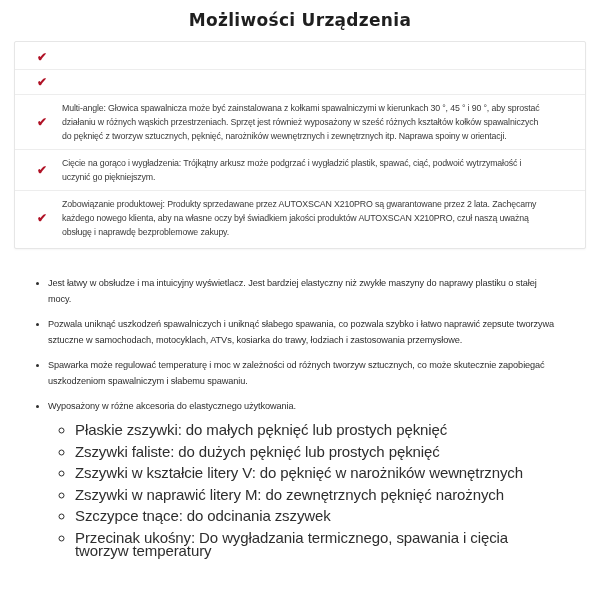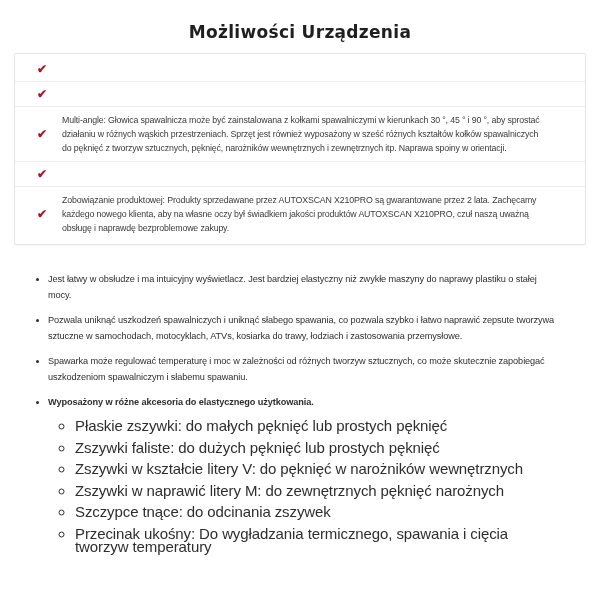--- a/index.html
+++ b/index.html
@@ -10,21 +10,21 @@
     height: 611px;
     overflow: hidden;
     font-family: "Liberation Sans", sans-serif;
   }
   .page-title {
     text-align: center;
     font-size: 17px;
     font-weight: bold;
     color: #1f1f1f;
     margin: 0;
-    padding: 22px 0 11px 0;
+    padding: 10px 0 11px 0;
     letter-spacing: 0.3px;
     font-family: "DejaVu Sans", sans-serif;
   }
   .features-box {
     margin: 0 14px;
     border: 1px solid #e6e6e6;
     border-radius: 2px;
     background: #ffffff;
     box-shadow: 0 1px 2px rgba(0,0,0,0.04);
     padding: 3px 0;
@@ -60,21 +60,21 @@
     padding-left: 22px;
     color: #2e2e2e;
   }
   ul.details-list > li {
     font-size: 9.2px;
     line-height: 16px;
     letter-spacing: -0.1px;
     margin-bottom: 9px;
     padding-right: 20px;
   }
-  ul.details-list > li > span.bold { font-weight: bold; }
+  ul.details-list > li > span.bold { font-weight: normal; }
   ul.sub-list {
     list-style: circle;
     margin: 9px 0 0 0;
     padding-left: 27px;
     color: #2e2e2e;
   }
   ul.sub-list > li {
     font-size: 15px;
     line-height: 13px;
     margin-bottom: 8.5px;
@@ -93,20 +93,21 @@
       </div>
       <div class="feature-row" style="border-bottom-color: rgb(237, 237, 237);">
         <span class="check" style="color: rgb(176, 18, 38);">✔</span>
       </div>
       <div class="feature-row" style="border-bottom-color: rgb(237, 237, 237);">
         <span class="check" style="color: rgb(176, 18, 38);">✔</span>
         <p class="feature-text" style="color: rgb(58, 58, 58);">Multi-angle: Głowica spawalnicza może być zainstalowana z kołkami spawalniczymi w kierunkach 30 °, 45 ° i 90 °, aby sprostać działaniu w różnych wąskich przestrzeniach. Sprzęt jest również wyposażony w sześć różnych kształtów kołków spawalniczych do pęknięć z tworzyw sztucznych, pęknięć, narożników wewnętrznych i zewnętrznych itp. Naprawa spoiny w orientacji.</p>
       </div>
       <div class="feature-row" style="border-bottom-color: rgb(237, 237, 237);">
         <span class="check" style="color: rgb(176, 18, 38);">✔</span>
+        <p class="feature-text" style="color: rgb(58, 58, 58);">Cięcie na gorąco i wygładzenia: Trójkątny arkusz może podgrzać i wygładzić plastik, spawać, ciąć, podwoić wytrzymałość i uczynić go piękniejszym.</p>
       </div>
       <div class="feature-row" style="border-bottom-color: rgb(237, 237, 237);">
         <span class="check" style="color: rgb(176, 18, 38);">✔</span>
         <p class="feature-text" style="color: rgb(58, 58, 58);">Zobowiązanie produktowej: Produkty sprzedawane przez AUTOXSCAN X210PRO są gwarantowane przez 2 lata. Zachęcamy każdego nowego klienta, aby na własne oczy był świadkiem jakości produktów AUTOXSCAN X210PRO, czuł naszą uważną obsługę i naprawdę bezproblemowe zakupy.</p>
       </div>
     </div>
 </div>
 
 <div class="details">
   <ul class="details-list">

